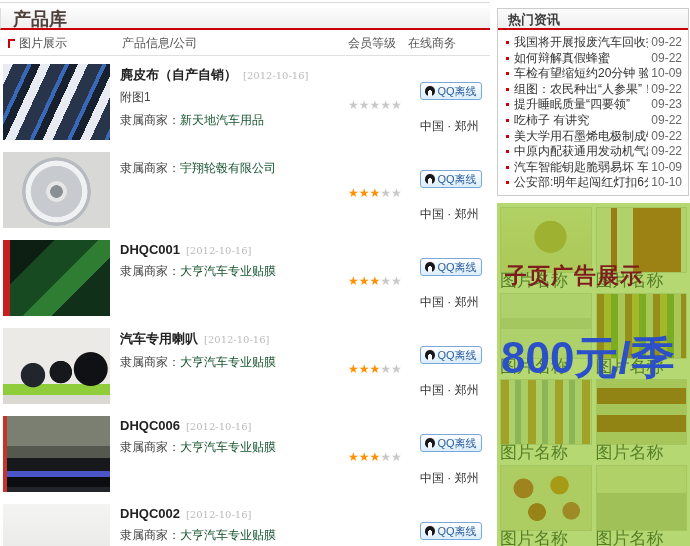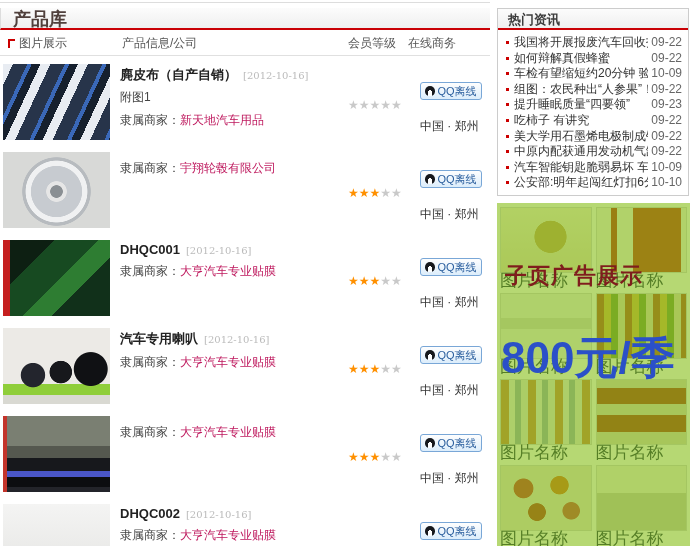--- a/index.html
+++ b/index.html
@@ -35,21 +35,21 @@
          linear-gradient(180deg,#eceae6 0 74%,#8fce3a 74% 88%,#d9d9d2 88%); }
   .ph5 { background:linear-gradient(90deg,#c3342b 0 4px,rgba(0,0,0,0) 4px),
          linear-gradient(180deg,#7a7f72 0 40%,#55584f 40% 55%,#17181c 55% 72%,#4a56c8 72% 80%,#0c0d10 80% 94%,#23242a 94%); }
   .ph6 { background:radial-gradient(circle at 45% 120%,#26262a 0 30%,rgba(0,0,0,0) 31%),
          linear-gradient(180deg,#f4f4f3,#e4e4e2); }
   .p-info { position:absolute; left:120px; top:10px; width:228px; }
   .p-title { font-weight:bold; font-size:13px; color:#222; cursor:pointer; }
   .p-date { font-weight:normal; font-family:"DejaVu Serif",serif; font-size:10px; color:#bbb; margin-left:6px; }
   .p-attach { margin-top:5px; color:#444; }
   .p-vendor { margin-top:6px; color:#444; }
-  .p-vendor a, .vendor-link { color:#be185d; text-decoration:none; cursor:pointer; }
+  .p-vendor a, .vendor-link { color:#14532d; text-decoration:none; cursor:pointer; }
   .p-stars { position:absolute; left:348px; top:42px; width:72px; font-size:12px; }
   .star-on { color:#ff9000; } .star-off { color:#c9c9c9; }
   .qq-btn { position:absolute; left:420px; top:26px; width:62px; height:18px; line-height:16px;
     border:1px solid #79a7d7; border-radius:3px; background:linear-gradient(#fefefe,#dcedfb);
     color:#2b5f9e; font-size:11px; text-align:center; cursor:pointer; }
   .qq-icon { display:inline-block; width:10px; height:10px; border-radius:50% 50% 46% 46%;
     background:radial-gradient(ellipse at 50% 78%, #fff 0 32%, #16181c 33%);
     vertical-align:-1px; margin-right:2px; }
   .p-loc { position:absolute; left:420px; top:62px; width:66px; color:#333; }
 
@@ -149,20 +149,21 @@
           <div class="p-vendor"><span>隶属商家：</span><span class="vendor-link">大亨汽车专业贴膜</span></div>
         </div>
         <div class="p-stars"><span class="star-on">★★★</span><span class="star-off">★★</span></div>
         <div class="qq-btn"><span class="qq-icon"></span><span>QQ离线</span></div>
         <div class="p-loc">中国 · 郑州</div>
       </div>
 
       <div class="product-row">
         <div class="p-img ph5"></div>
         <div class="p-info">
+          <div class="p-title"><span>DHQC006</span><span class="p-date">[2012-10-16]</span></div>
           <div class="p-vendor"><span>隶属商家：</span><span class="vendor-link">大亨汽车专业贴膜</span></div>
         </div>
         <div class="p-stars"><span class="star-on">★★★</span><span class="star-off">★★</span></div>
         <div class="qq-btn"><span class="qq-icon"></span><span>QQ离线</span></div>
         <div class="p-loc">中国 · 郑州</div>
       </div>
 
       <div class="product-row">
         <div class="p-img ph6"></div>
         <div class="p-info">

